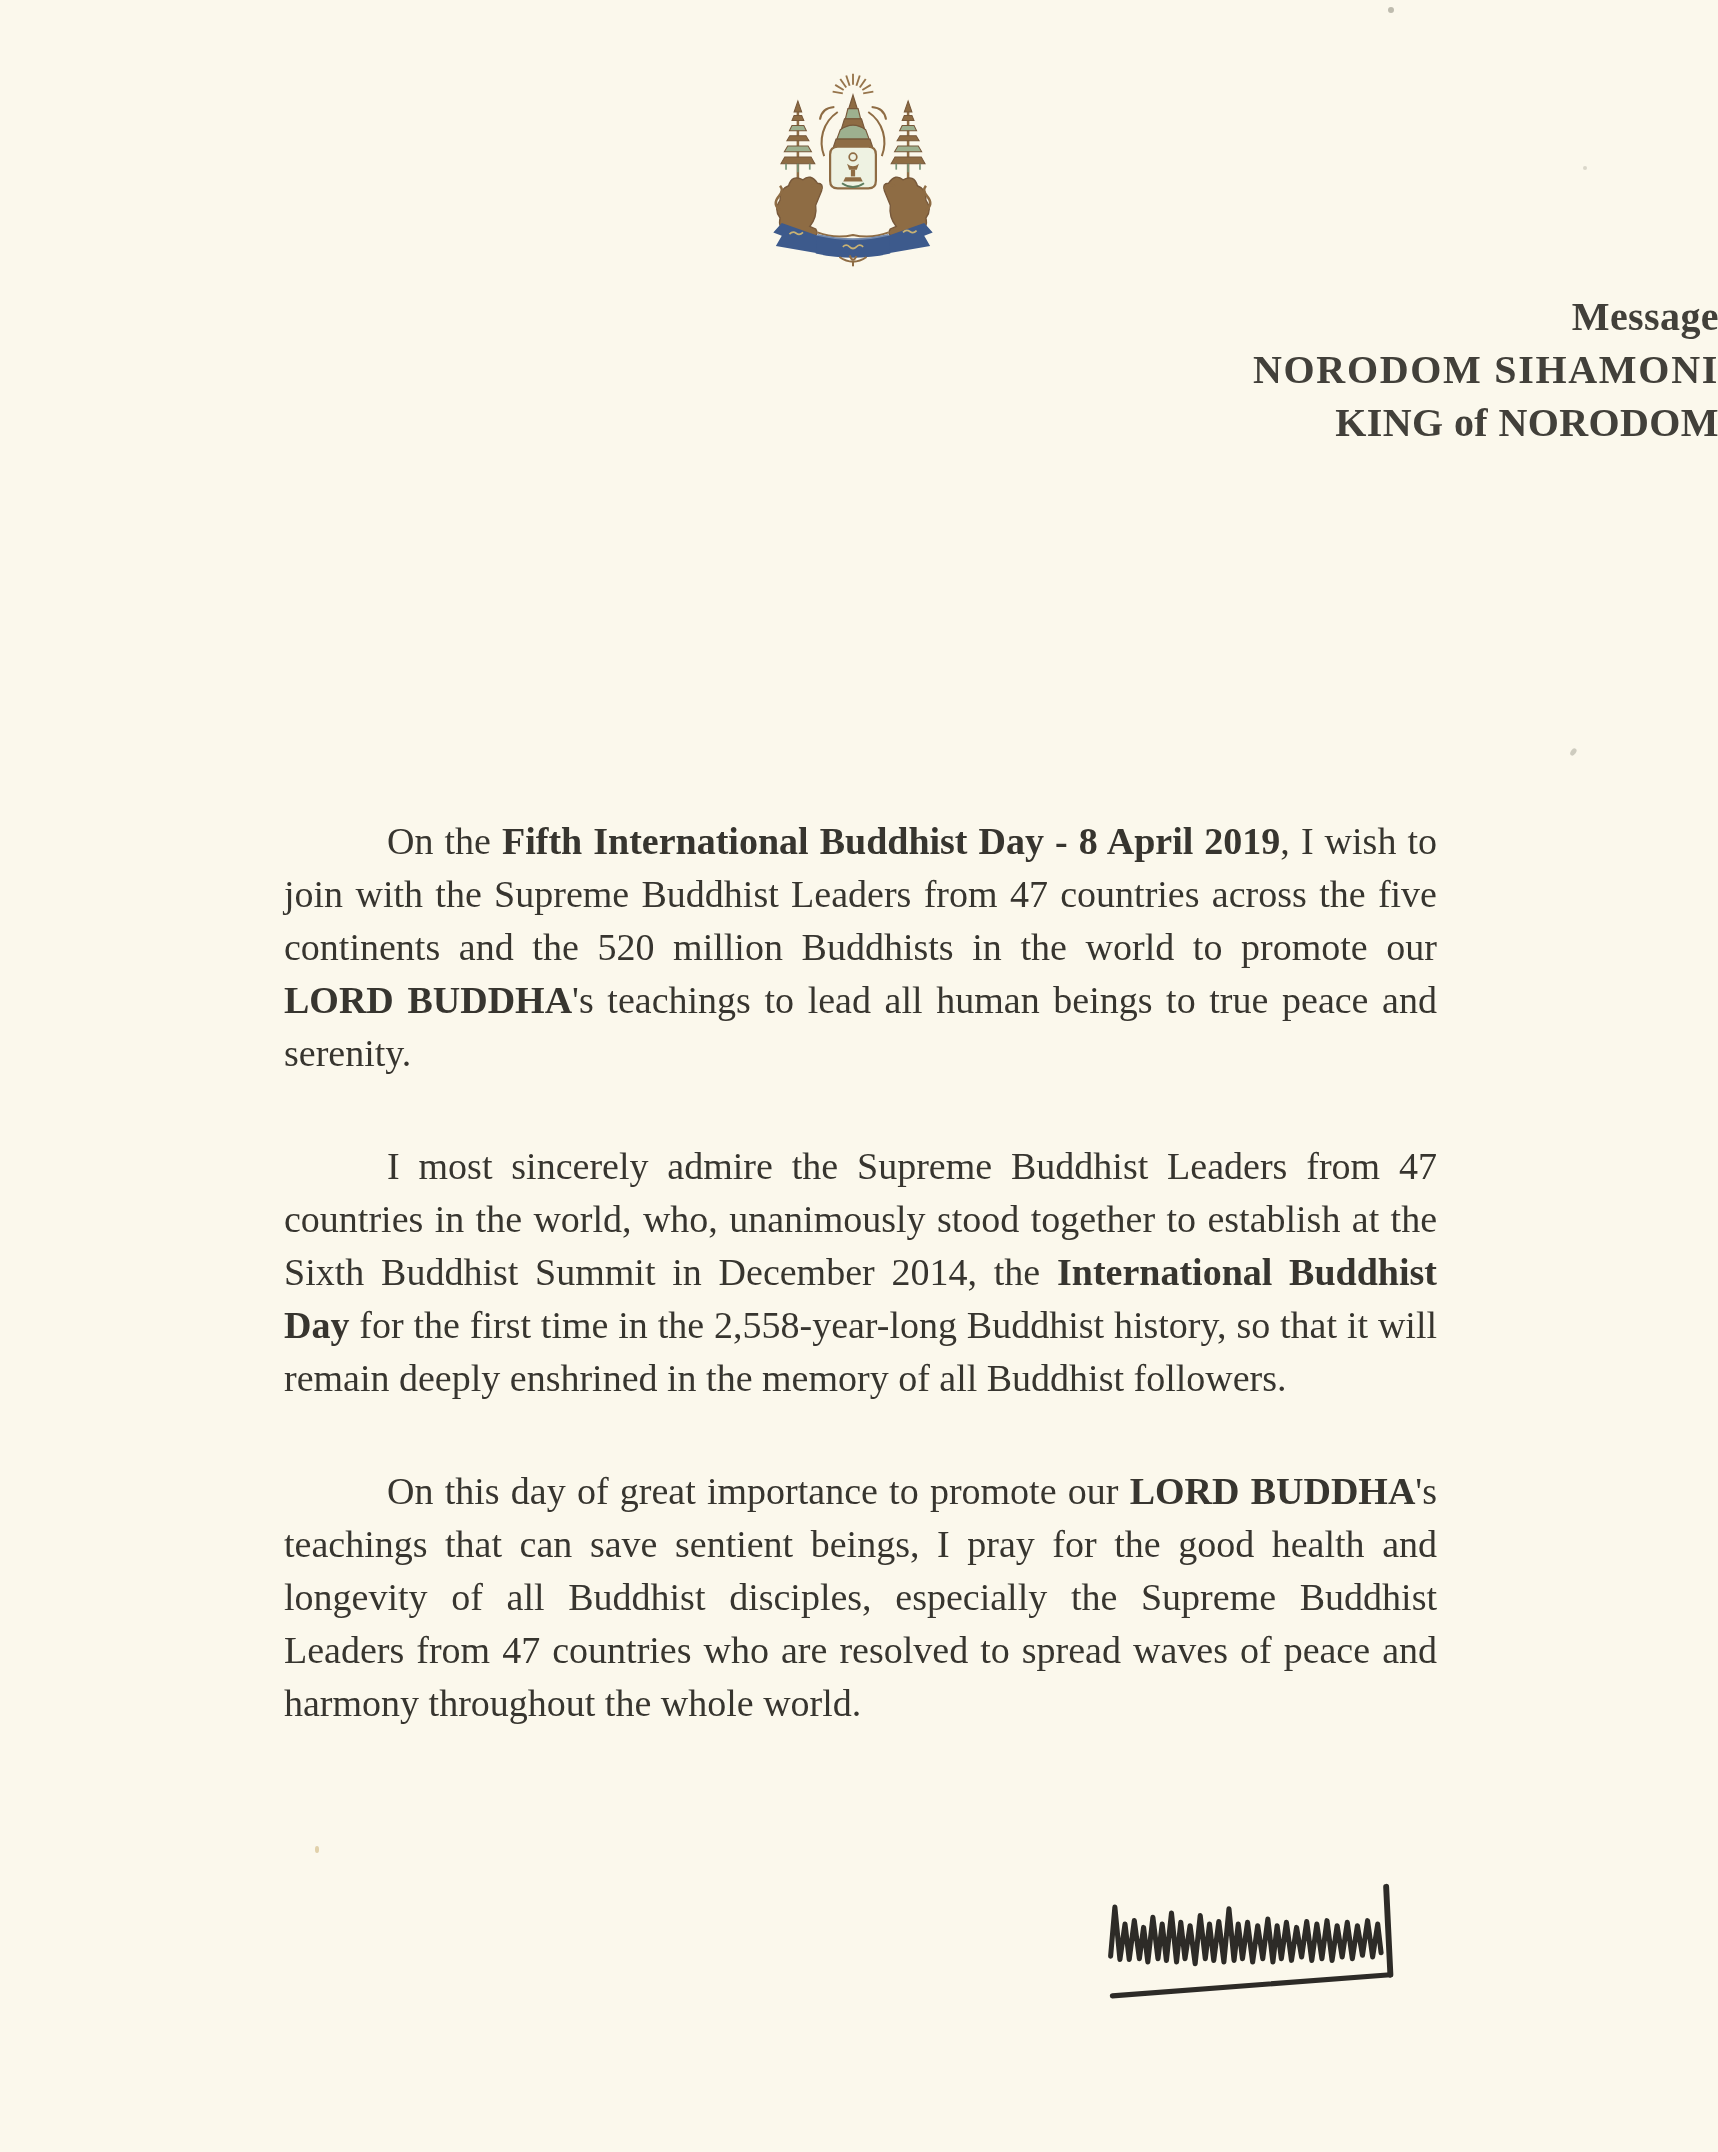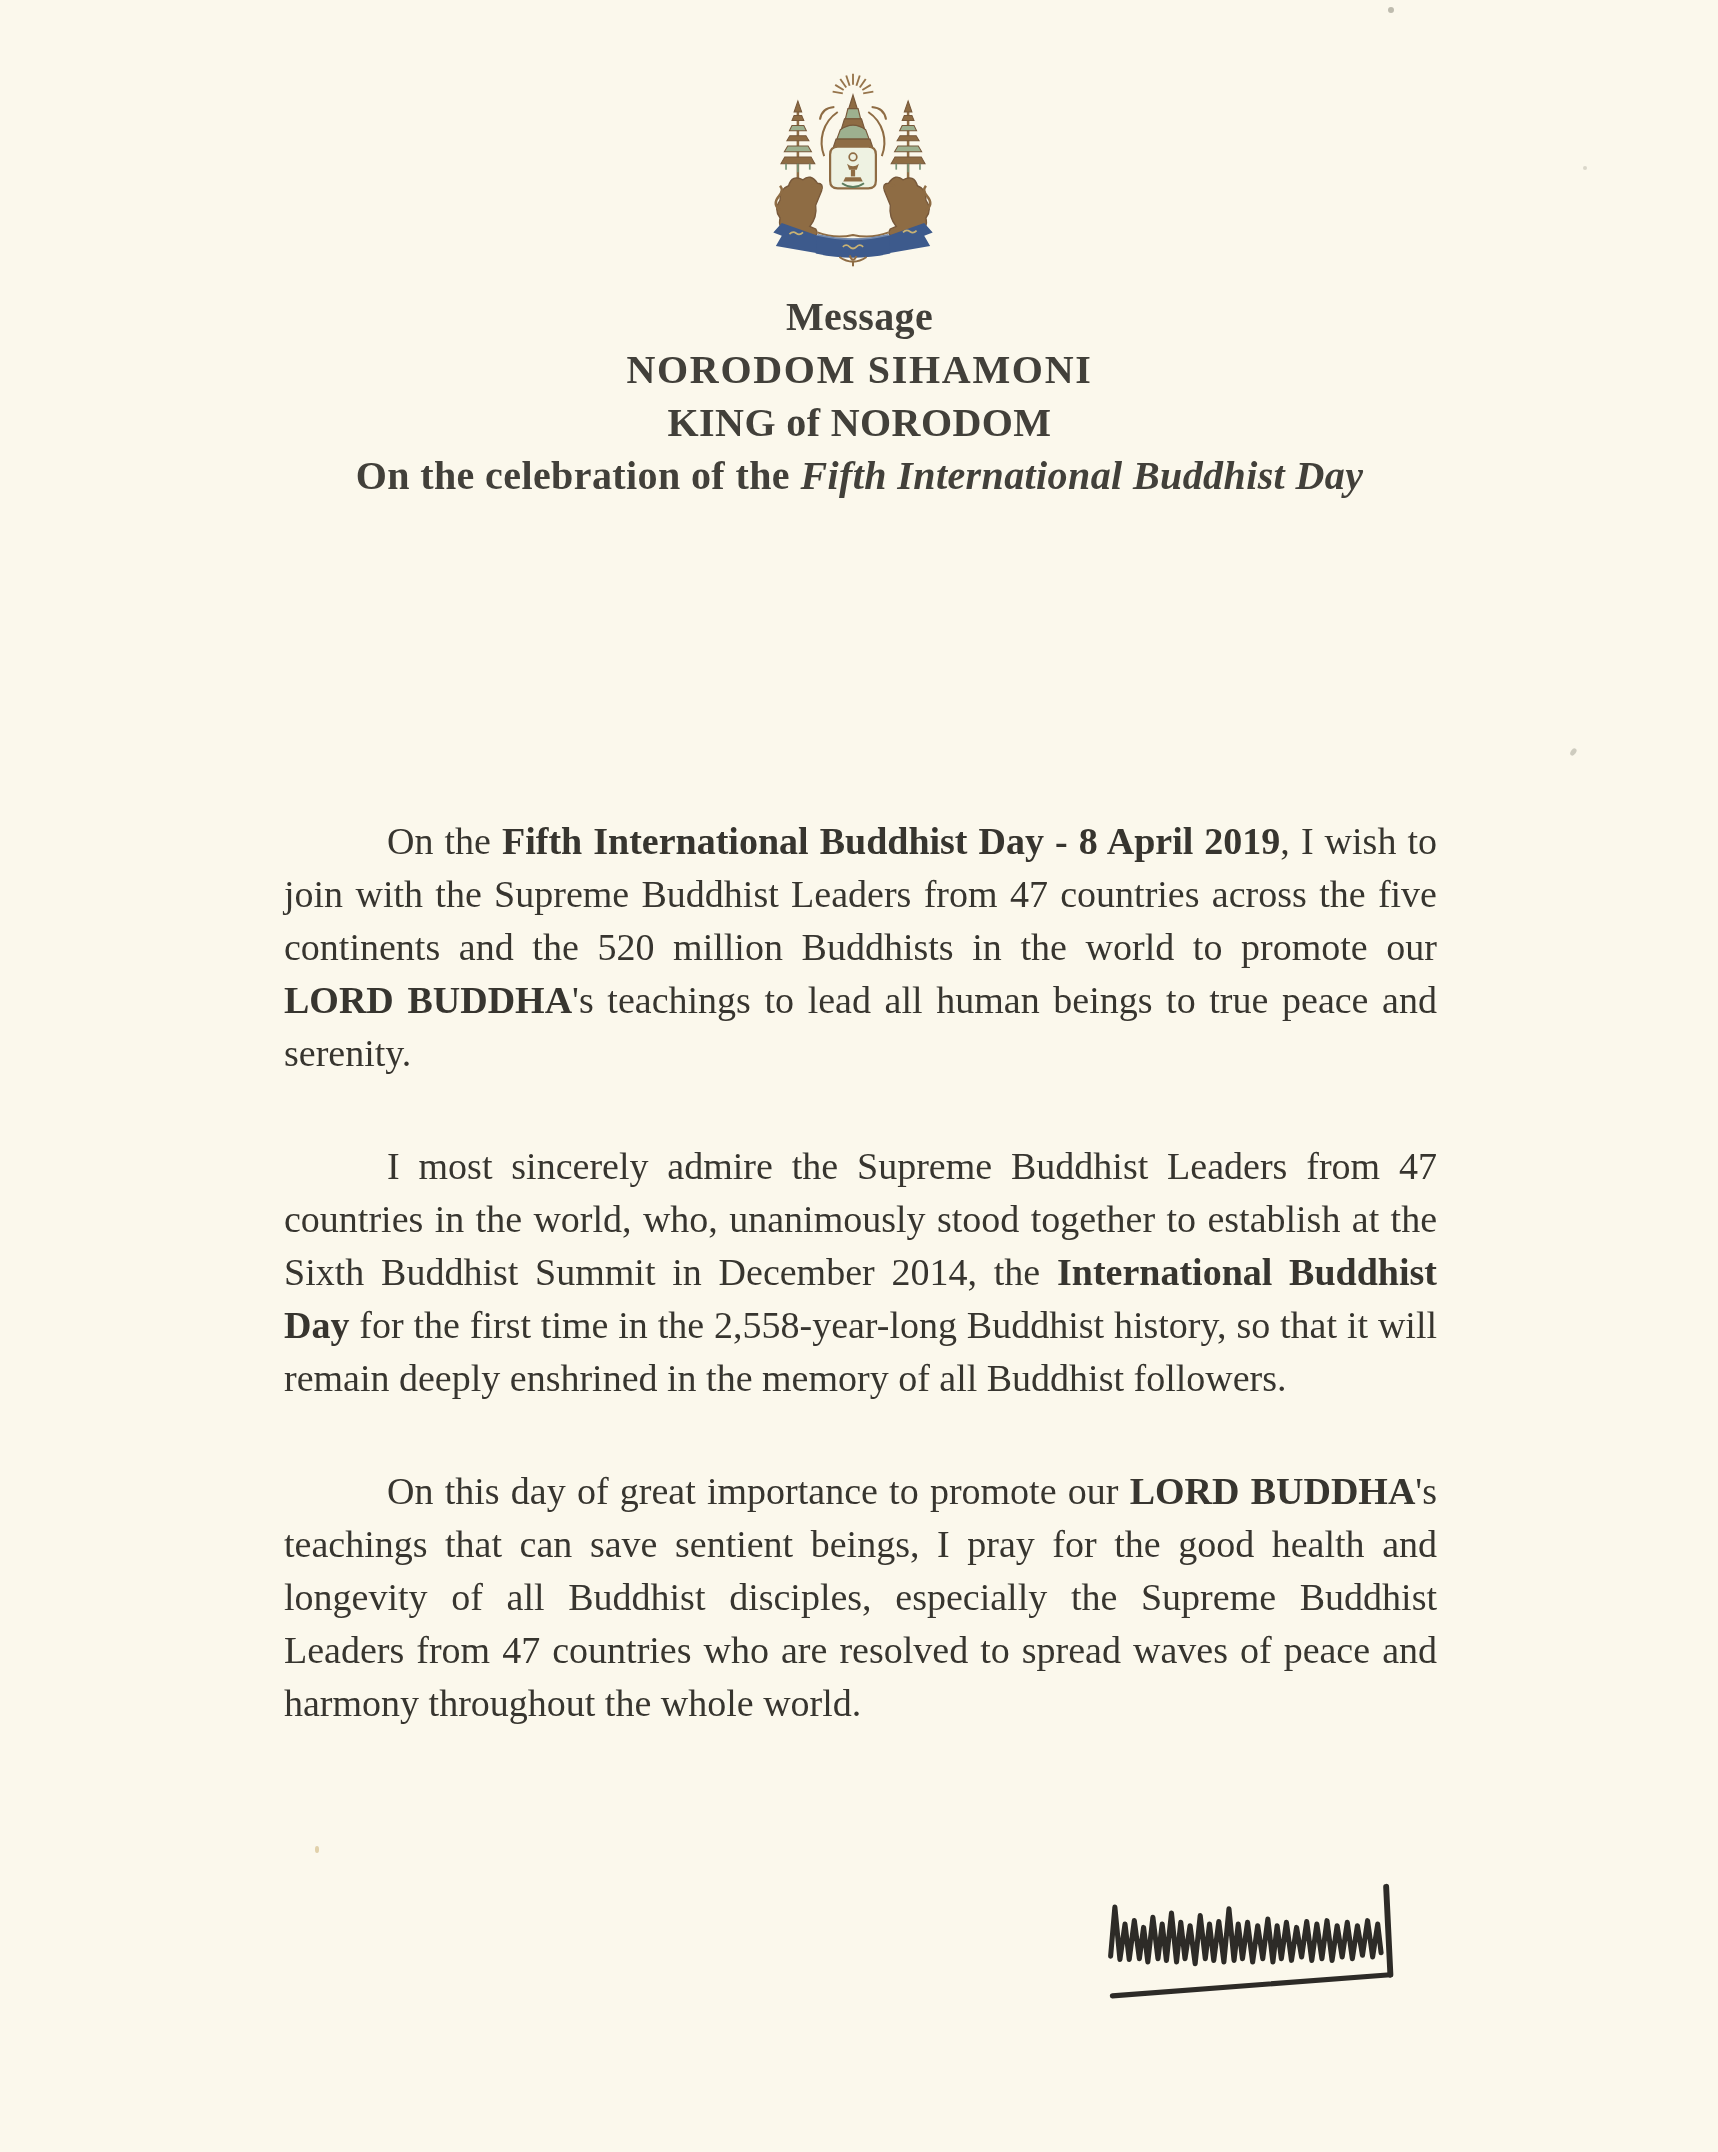--- a/index.html
+++ b/index.html
@@ -12,21 +12,21 @@
     overflow:hidden;
   }
   .page{position:absolute;inset:0;}
 
   
   .crest{position:absolute;left:768px;top:73px;width:170px;height:195px;}
 
   
   .header{
     position:absolute;left:0;top:290px;width:1719px;
-    text-align:center;
+    text-align:right;
     font-weight:bold;
     font-size:40px;
     line-height:53px;
     color:var(--heading-ink,#42403a);
     letter-spacing:0.4px;
   }
   .h-line{white-space:nowrap;}
   .h-line .caps-wide{letter-spacing:1.7px;}
 
   
@@ -132,21 +132,20 @@
       <path d="M84,217 q16,11 32,0"></path>
       <path d="M96,215 q4,10 8,1"></path>
       <path d="M100,222 l0,6"></path>
     </g>
   </svg>
 
   <div class="header">
       <div class="h-line"><span class="seg normal">Message</span></div>
       <div class="h-line"><span class="seg caps-wide">NORODOM SIHAMONI</span></div>
       <div class="h-line"><span class="seg normal">KING of NORODOM</span></div>
-      <div class="h-line"><span class="seg normal">On the celebration of the </span><span class="seg italic">Fifth International Buddhist Day</span></div>
     </div>
 
   <div class="letter-body">
       <p><span class="seg normal">On the </span><span class="seg bold-italic">Fifth International Buddhist Day - 8 April 2019</span><span class="seg normal">, I wish to join with the Supreme Buddhist Leaders from 47 countries across the five continents and the 520 million Buddhists in the world to promote our </span><span class="seg bold">LORD BUDDHA</span><span class="seg normal">'s teachings to lead all human beings to true peace and serenity.</span></p>
       <p><span class="seg normal">I most sincerely admire the Supreme Buddhist Leaders from 47 countries in the world, who, unanimously stood together to establish at the Sixth Buddhist Summit in December 2014, the </span><span class="seg bold-italic">International Buddhist Day</span><span class="seg normal"> for the first time in the 2,558-year-long Buddhist history, so that it will remain deeply enshrined in the memory of all Buddhist followers.</span></p>
       <p><span class="seg normal">On this day of great importance to promote our </span><span class="seg bold">LORD BUDDHA</span><span class="seg normal">'s teachings that can save sentient beings, I pray for the good health and longevity of all Buddhist disciples, especially the Supreme Buddhist Leaders from 47 countries who are resolved to spread waves of peace and harmony throughout the whole world.</span></p>
     </div>
 
   <svg class="signature" viewBox="0 0 380 155" aria-hidden="true">
     <g stroke="var(--signature-ink,#2d2b27)" fill="none" stroke-linecap="round" stroke-linejoin="round">

